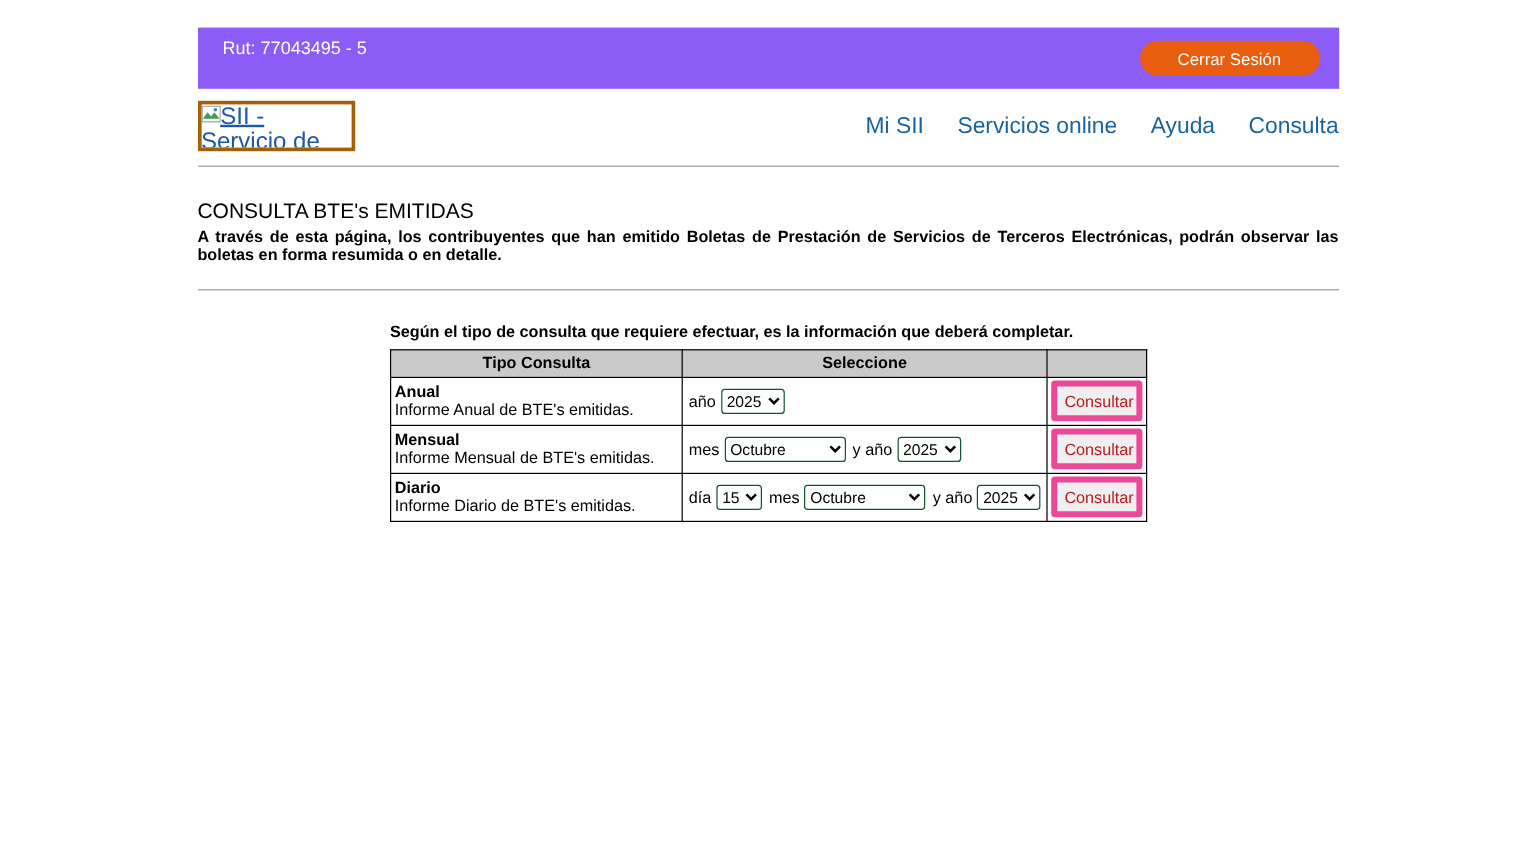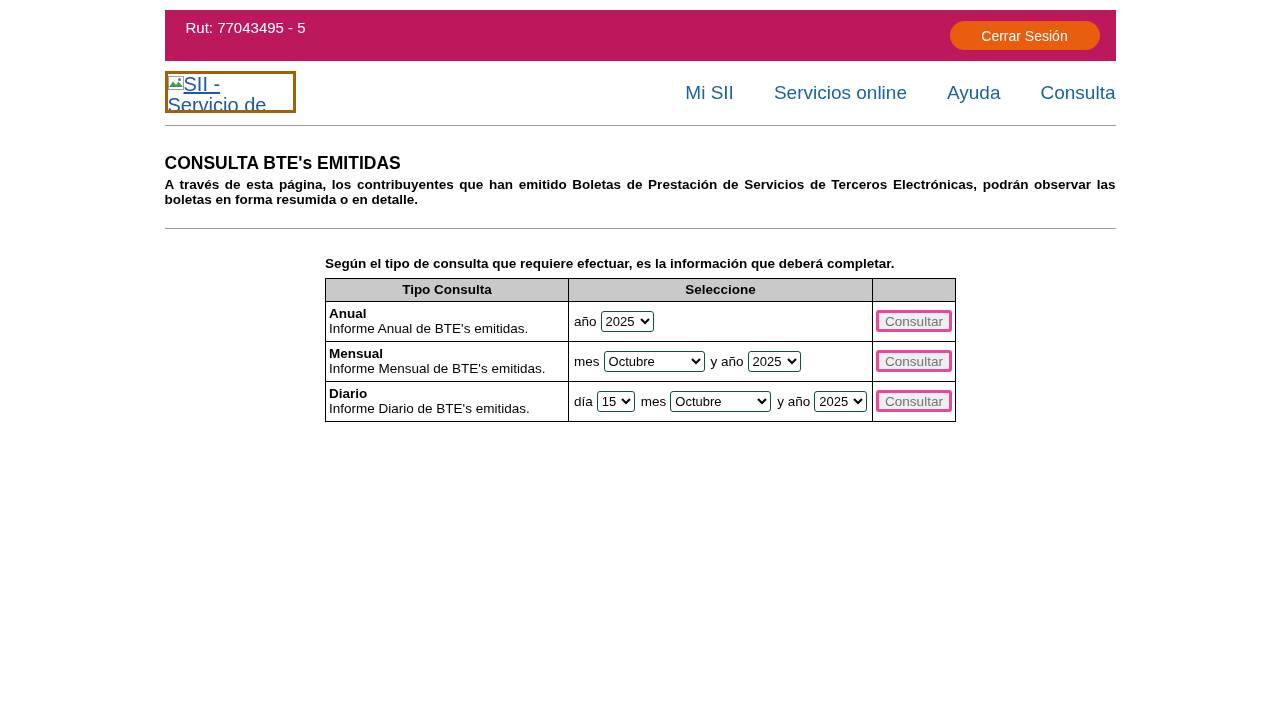--- a/index.html
+++ b/index.html
@@ -6,46 +6,46 @@
   html,body { margin:0; padding:0; background:#ffffff; }
   body {
     width:1280px; height:720px; overflow:hidden;
     font-family:"Liberation Sans","DejaVu Sans",sans-serif;
     color:#000;
   }
   .content { width:951px; margin:0 auto; }
 
   
   .topbar {
-    margin-top:10px; height:51px; background:#be185d;
+    margin-top:23px; height:51px; background:#8b5cf6;
     display:flex; justify-content:space-between;
     padding:0 16px 0 21px;
   }
   .rut { color:#ffffff; font-size:15px; margin-top:9px; }
   .logout {
     align-self:center; background:#e85d0e; color:#ffffff;
     border:none; border-radius:15px; height:29px; width:150px;
     font-size:14px; font-family:inherit; cursor:pointer;
   }
 
   
   .header { display:flex; justify-content:space-between; align-items:flex-start; height:64px; }
   .logo-box {
     margin-top:10px; width:131px; height:42px;
     border:3px solid #a16207; overflow:hidden;
     color:#1d59a5; font-size:20px; line-height:21px;
     text-decoration:underline; cursor:pointer;
   }
   .broken-icon { display:inline-block; width:16px; height:15px; vertical-align:baseline; }
-  .nav { display:flex; gap:40px; margin-top:21px; }
+  .nav { display:flex; gap:28px; margin-top:21px; }
   .nav a { color:#1a659f; font-size:19px; text-decoration:none; cursor:pointer; white-space:nowrap; }
 
   hr.rule { border:none; border-top:1px solid #9a9a9a; margin:0; height:0; }
 
-  .page-title { margin:27px 0 0 0; font-size:17.5px; font-weight:bold; color:#000; }
+  .page-title { margin:27px 0 0 0; font-size:17.5px; font-weight:normal; color:#000; }
   .page-desc { margin:3px 0 0 0; font-size:13.5px; line-height:15px; text-align:justify;font-weight:bold; }
   .rule2 { margin-top:21px !important; }
 
   
   .consulta { width:630px; margin:27px auto 0 auto; }
   .instruction { font-weight:bold; font-size:13.5px; line-height:15.5px; text-align:justify; margin:0 0 6px 0; }
 
   table.consulta-table { width:630px; border-collapse:collapse; font-size:13.5px; table-layout:fixed; }
   .consulta-table th, .consulta-table td { border:1px solid #000; }
   .consulta-table th { background:#c9c9c9; height:23px; font-size:13.5px; font-weight:bold; text-align:center; }
@@ -54,23 +54,23 @@
   .cell-tipo { padding:2px 2px 2px 3px; line-height:15px; }
   .tipo-name { font-weight:bold; }
   .cell-select { padding:2px 2px 2px 5px; white-space:nowrap; }
   .fld-label { margin-right:4px; }
   .fld select { margin-right:6px; font-size:13px; height:21px; font-family:inherit; background:#fff; border:1px solid #14532d; border-radius:3px; }
   .sel-day   { width:38px; }
   .sel-month { width:101px; }
   .sel-year  { width:53px; }
   .cell-action { padding:2px 3px; }
   .btn-consultar {
-    width:100%; height:22px; font-size:13.5px; font-family:inherit;
-    background:#efefef; border:3px solid #ec4899; border-radius:3px;
-    color:#737373; cursor:pointer;
+    width:100%; height:34px; font-size:13.5px; font-family:inherit;
+    background:#efefef; border:5px solid #ec4899; border-radius:3px;
+    color:#b91c1c; cursor:pointer;
   }
 </style>
 </head>
 <body>
 
 <div class="content">
 
   <div class="topbar">
     <span class="rut">Rut: 77043495 - 5</span>
     <button class="logout">Cerrar Sesión</button>

